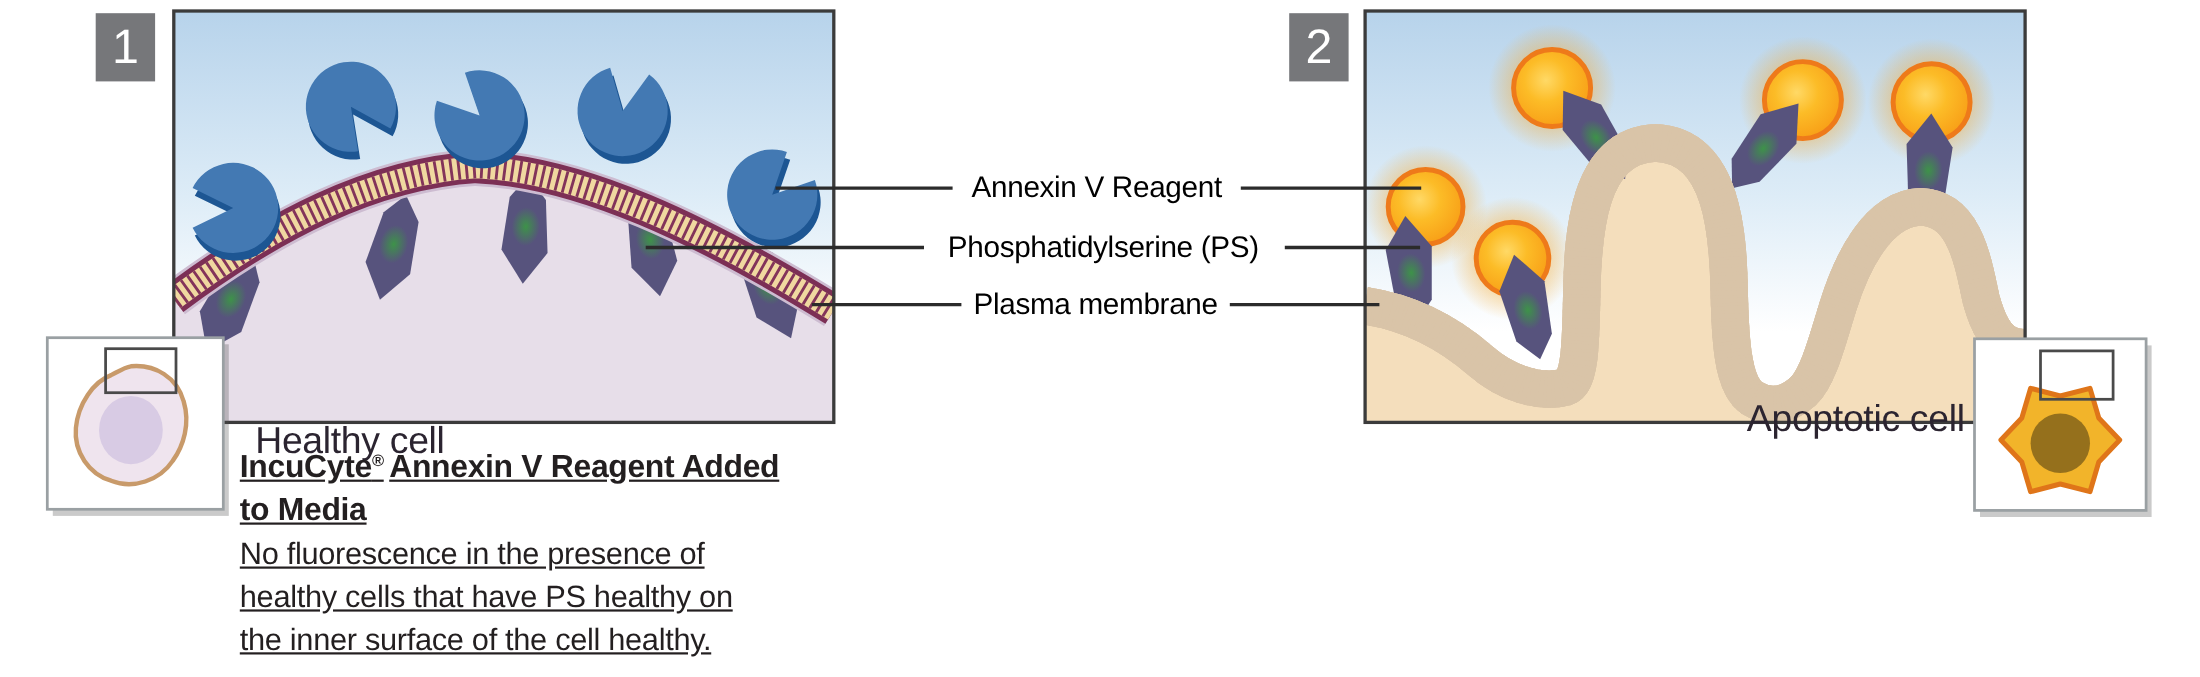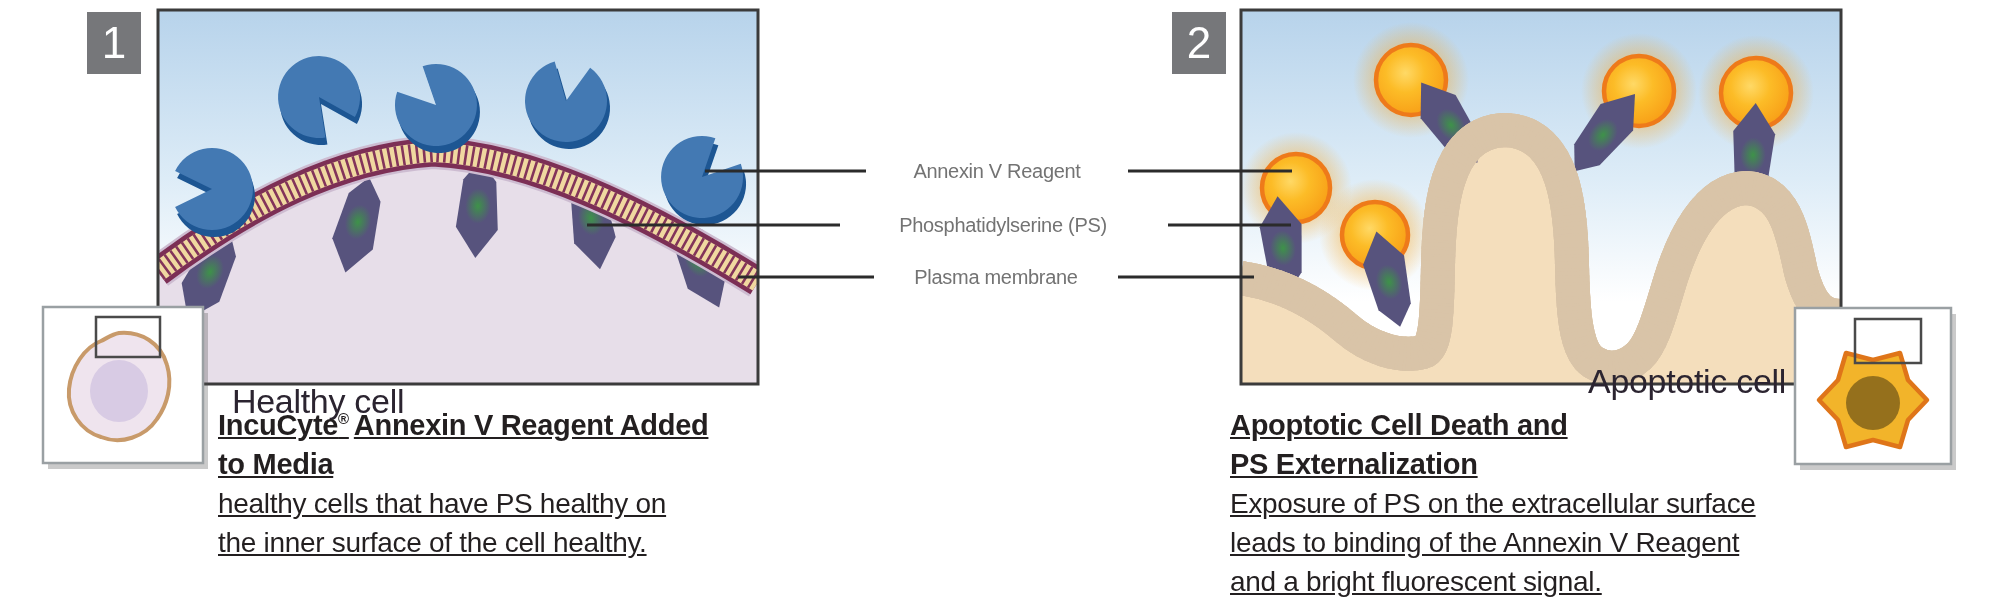--- a/index.html
+++ b/index.html
@@ -6,22 +6,22 @@
   .canvas{position:relative;width:2000px;height:615px;background:#fff;overflow:hidden;
           font-family:"Liberation Sans", sans-serif;color:var(--text-dark,#231f20);}
   .art{position:absolute;left:0;top:0;}
   .badge{position:absolute;width:54px;height:62px;background:var(--badge-gray,#76777a);
          color:#fff;font-size:44px;display:flex;align-items:center;justify-content:center;}
   .badge1{left:87px;top:12px;}
   .badge2{left:1172px;top:12px;}
   .caption{position:absolute;font-size:34px;letter-spacing:-0.3px;color:#2b2430;margin-top:44px;}
   .caption1{left:232px;top:338px;}
   .caption2{left:1588px;top:318px;}
-  .callout{position:absolute;transform:translate(-50%,-50%);font-size:20px;letter-spacing:-0.3px;
-           background:#fff;padding:1px 8px;white-space:nowrap;color:#737373;}
+  .callout{position:absolute;transform:translate(-50%,-50%);font-size:27px;letter-spacing:-0.3px;
+           background:#fff;padding:1px 8px;white-space:nowrap;color:#000000;}
   .callout.annexin{left:997px;top:171px;}
   .callout.ps{left:1003px;top:225px;}
   .callout.membrane{left:996px;top:277px;}
   .textblock{position:absolute;top:406px;width:640px;font-size:28px;line-height:39px;
              letter-spacing:-0.3px;color:#231f20;text-decoration:underline;}
   .textblock .title{font-weight:bold;font-size:29px;white-space:nowrap;}
   .textblock .body{white-space:nowrap;}
   .tb1{left:218px;}
   .tb2{left:1230px;}
   sup.reg{font-size:15px;vertical-align:super;line-height:0;}
@@ -201,25 +201,19 @@
   <div class="caption caption1">Healthy cell</div>
   <div class="caption caption2">Apoptotic cell</div>
 
   <div class="callout annexin">Annexin V Reagent</div>
   <div class="callout ps">Phosphatidylserine (PS)</div>
   <div class="callout membrane">Plasma membrane</div>
 
   <div class="textblock tb1">
     <div class="title"><span>IncuCyte</span><sup class="reg">®</sup><span class="t-rest">Annexin V Reagent Added</span></div>
     <div class="title">to Media</div>
+    <div class="body">No fluorescence in the presence of</div>
     <div class="body">healthy cells that have PS healthy on</div>
     <div class="body">the inner surface of the cell healthy.</div>
   </div>
 
-  <div class="textblock tb2">
-    <div class="title">Apoptotic Cell Death and</div>
-    <div class="title">PS Externalization</div>
-    <div class="body">Exposure of PS on the extracellular surface</div>
-    <div class="body">leads to binding of the Annexin V Reagent</div>
-    <div class="body">and a bright fluorescent signal.</div>
-  </div>
 
 </div>
 
 </body></html>

